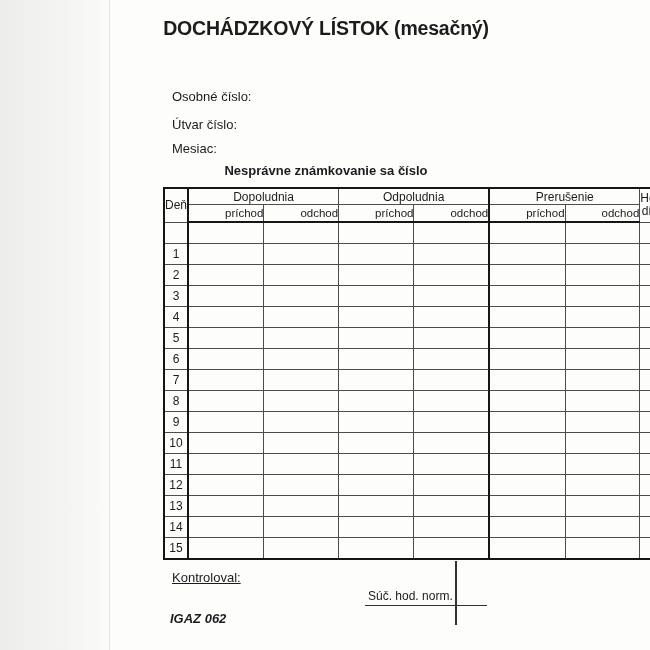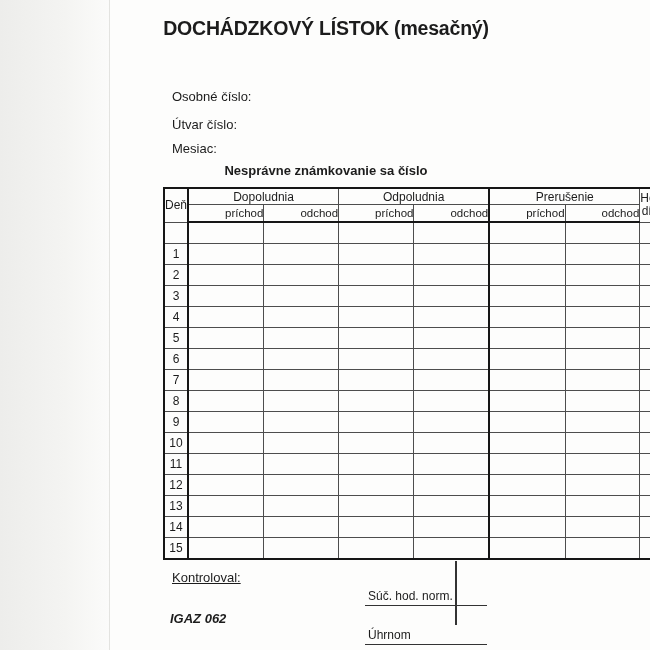--- a/index.html
+++ b/index.html
@@ -281,22 +281,19 @@
           </tr>
         </tbody>
     </table>
 
     <div class="kontroloval">Kontroloval:</div>
 
     <div class="summary-box">
       <div class="summary-row summary-row-0">
         <span>Súč. hod. norm.</span>
       </div>
-      <div class="summary-row summary-row-2">
-        <span>Úhrnom</span>
-      </div>
       <div class="summary-divider"></div>
     </div>
 
     <div class="form-code">IGAZ 062</div>
 
   </div>
 </div>
 
 </body></html>

